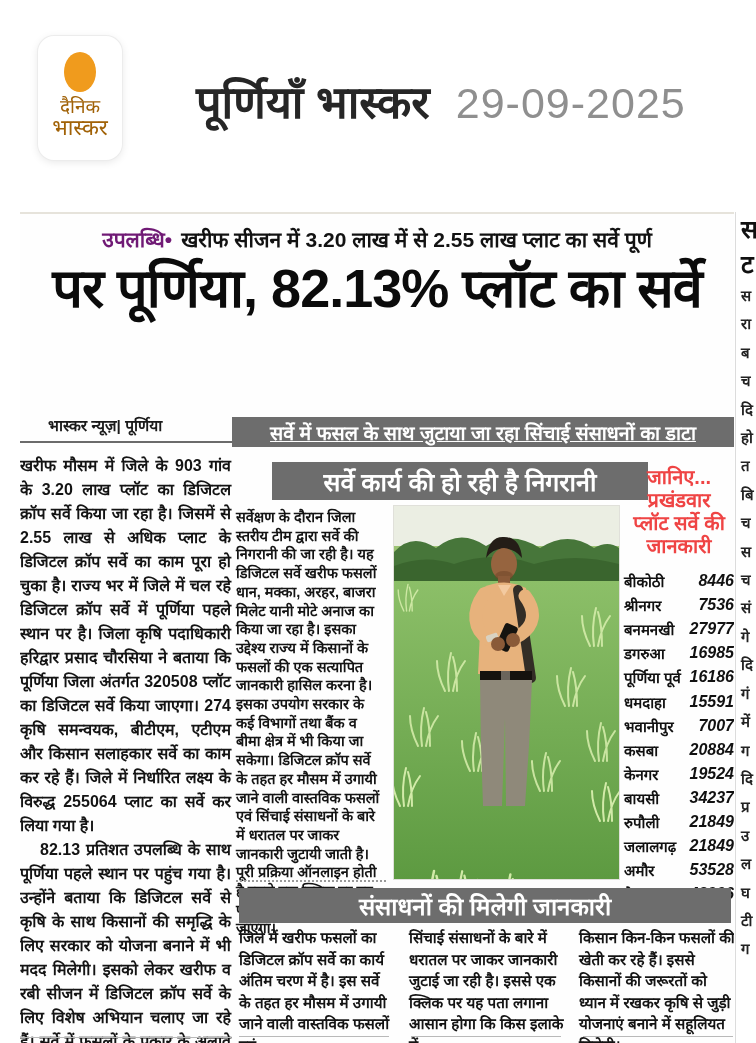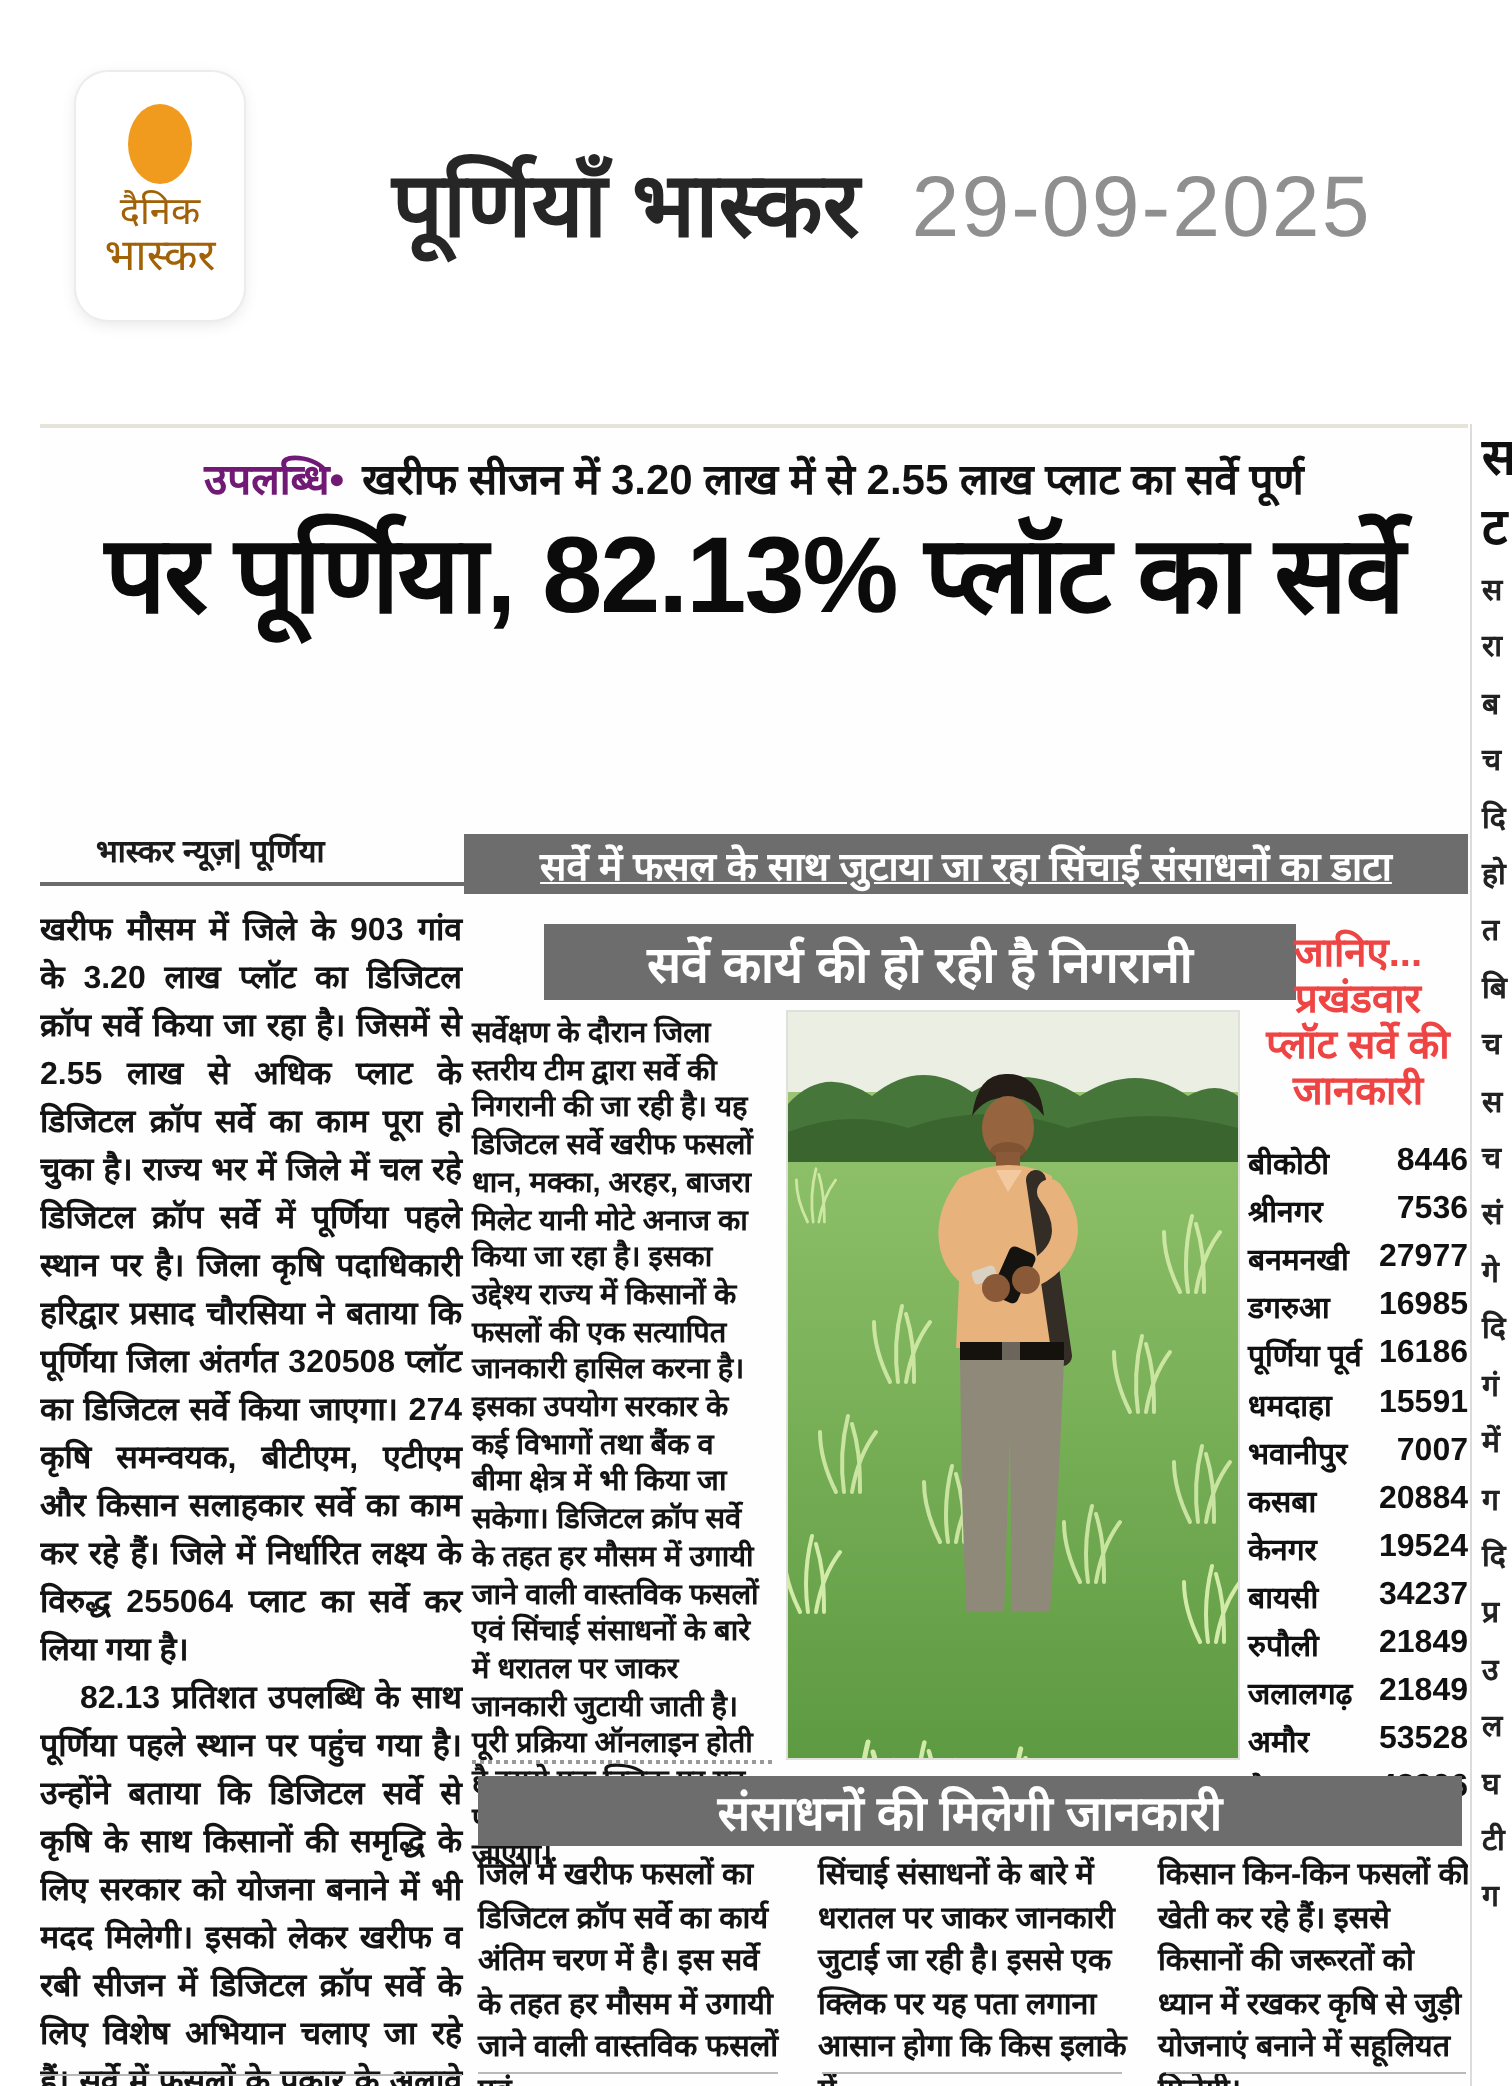--- a/index.html
+++ b/index.html
@@ -39,21 +39,21 @@
 
   .photo{position:absolute;left:374px;top:292px;width:225px;height:373px;background:#9cc373;
     box-shadow:0 0 0 1px #e0e0da;}
   .photo svg{display:block;}
 
   .table-col{position:absolute;left:604px;top:252px;width:110px;}
   .table-head{font-size:20px;font-weight:800;text-align:center;line-height:23px;color:#ef4444;white-space:pre-line;}
   .table-rows{margin-top:11px;}
   .trow{display:flex;justify-content:space-between;align-items:center;height:24.1px;font-weight:800;}
   .tname{font-size:15px;color:#111;}
-  .tval{font-size:16px;color:#111;}
+  .tval{font-size:16px;color:#111;font-style:italic;}
 
   .res-band{position:absolute;left:219px;top:674px;width:492px;height:35px;font-size:24px;}
   .res-cols{position:absolute;left:219px;top:713px;width:496px;display:flex;justify-content:space-between;}
   .res-col{width:156px;font-size:15.2px;font-weight:700;line-height:21.6px;text-align:left;}
   .rule-bl{left:0;top:823px;width:211px;border-top:1px solid #b9b9b9;}
   .rule-r1{left:219px;top:822px;width:150px;border-top:1px solid #b9b9b9;}
   .rule-r2{left:391px;top:822px;width:150px;border-top:1px solid #b9b9b9;}
   .rule-r3{left:563px;top:822px;width:150px;border-top:1px solid #b9b9b9;}
 
   

